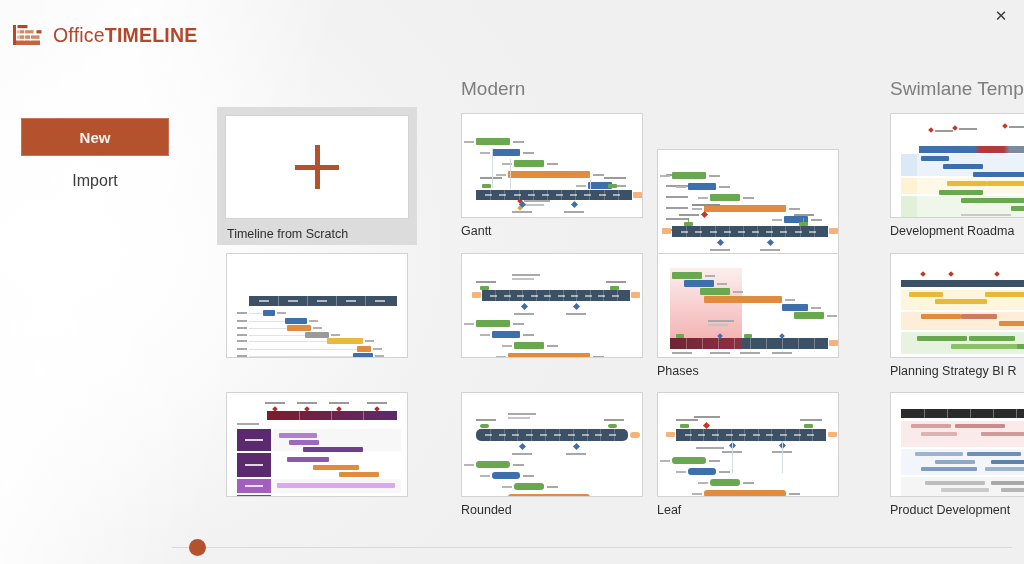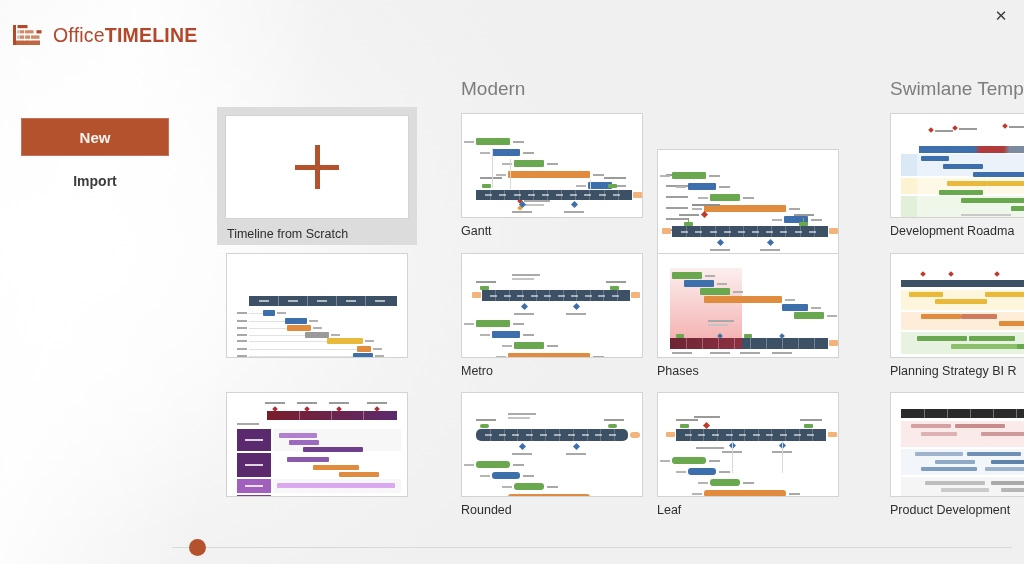--- a/index.html
+++ b/index.html
@@ -55,24 +55,23 @@
     background: #b4522e;
     border: 1px solid #c9705a;
     color: #fdf4f0;
     font-size: 15px; font-weight: 700;
     display: flex; align-items: center; justify-content: center;
     cursor: pointer;
   }
   #import-button {
     position: absolute; left: 21px; top: 50px;
     width: 148px; height: 26px;
-    color: #3c3c3c; font-size: 14px;
+    color: #3c3c3c; font-size: 16px;
     display: flex; align-items: center; justify-content: center;
     cursor: pointer;
-    font-weight: bold;
   }
 
   
   .section-title {
     position: absolute;
     font-size: 19px; color: #7d7d7d; font-weight: 400;
     white-space: nowrap;
   }
   #styles-title { left: 461px; top: 78px; }
   #swimlane-title { left: 890px; top: 78px; }
@@ -387,21 +386,20 @@
           <div class="bar" style="position: absolute; left: 30px; top: 77px; width: 28px; height: 7px; background: rgb(61, 111, 173); border-radius: 1px;"></div>
           <div class="txt" style="position: absolute; left: 61px; top: 80px; width: 11px; height: 2px; background: rgb(168, 168, 168);"></div>
           <div class="txt" style="position: absolute; left: 40px; top: 91px; width: 10px; height: 2px; background: rgb(181, 181, 181);"></div>
           <div class="bar" style="position: absolute; left: 52px; top: 88px; width: 30px; height: 7px; background: rgb(106, 168, 79); border-radius: 1px;"></div>
           <div class="txt" style="position: absolute; left: 85px; top: 91px; width: 11px; height: 2px; background: rgb(168, 168, 168);"></div>
           <div class="txt" style="position: absolute; left: 34px; top: 102px; width: 10px; height: 2px; background: rgb(181, 181, 181);"></div>
           <div class="bar" style="position: absolute; left: 46px; top: 99px; width: 82px; height: 7px; background: rgb(224, 139, 62); border-radius: 1px;"></div>
           <div class="txt" style="position: absolute; left: 131px; top: 102px; width: 11px; height: 2px; background: rgb(168, 168, 168);"></div>
         </div>
     </div>
-    <div class="caption">Metro</div>
   </div>
 
   <div class="tile" style="left:657px; top:253px; width:182px;">
     <div class="thumb" style="width:182px; height:105px;">
       <div class="mini">
           <div style="position: absolute; left: 12px; top: 14px; width: 72px; height: 70px; background: linear-gradient(rgba(232, 120, 120, 0.12), rgba(232, 90, 90, 0.45));"></div>
           <div class="bar" style="position: absolute; left: 14px; top: 18px; width: 30px; height: 7px; background: rgb(106, 168, 79); border-radius: 1px;"></div>
           <div class="txt" style="position: absolute; left: 47px; top: 21px; width: 10px; height: 2px; background: rgb(176, 176, 176);"></div>
           <div class="bar" style="position: absolute; left: 26px; top: 26px; width: 30px; height: 7px; background: rgb(61, 111, 173); border-radius: 1px;"></div>
           <div class="txt" style="position: absolute; left: 59px; top: 29px; width: 10px; height: 2px; background: rgb(176, 176, 176);"></div>

